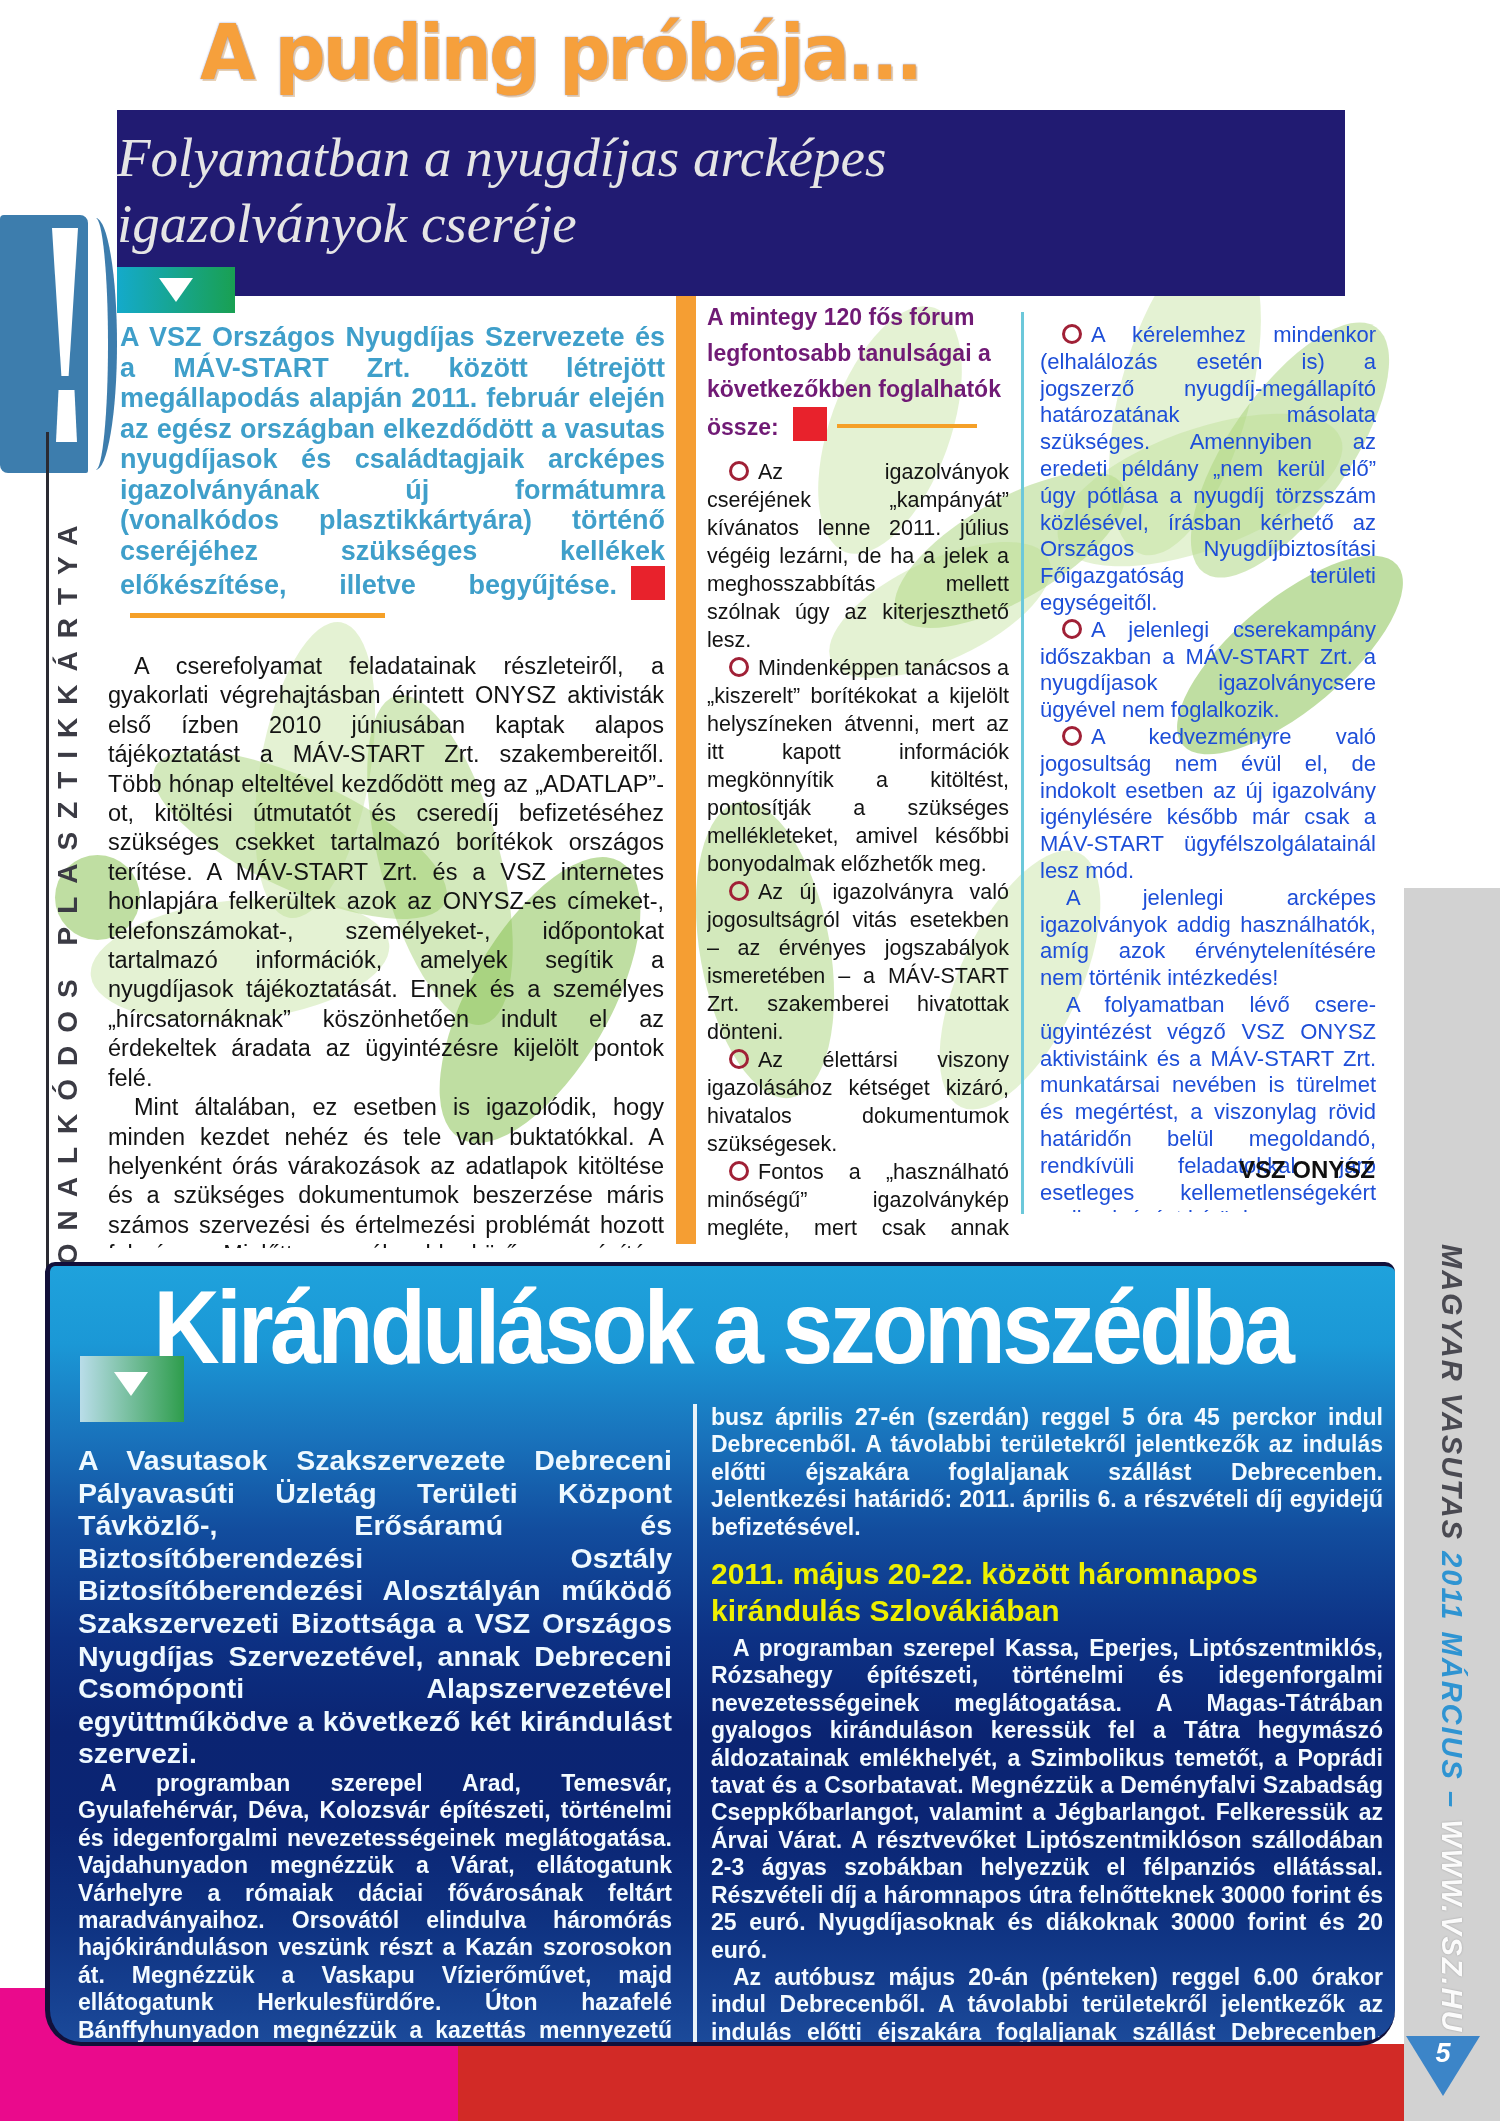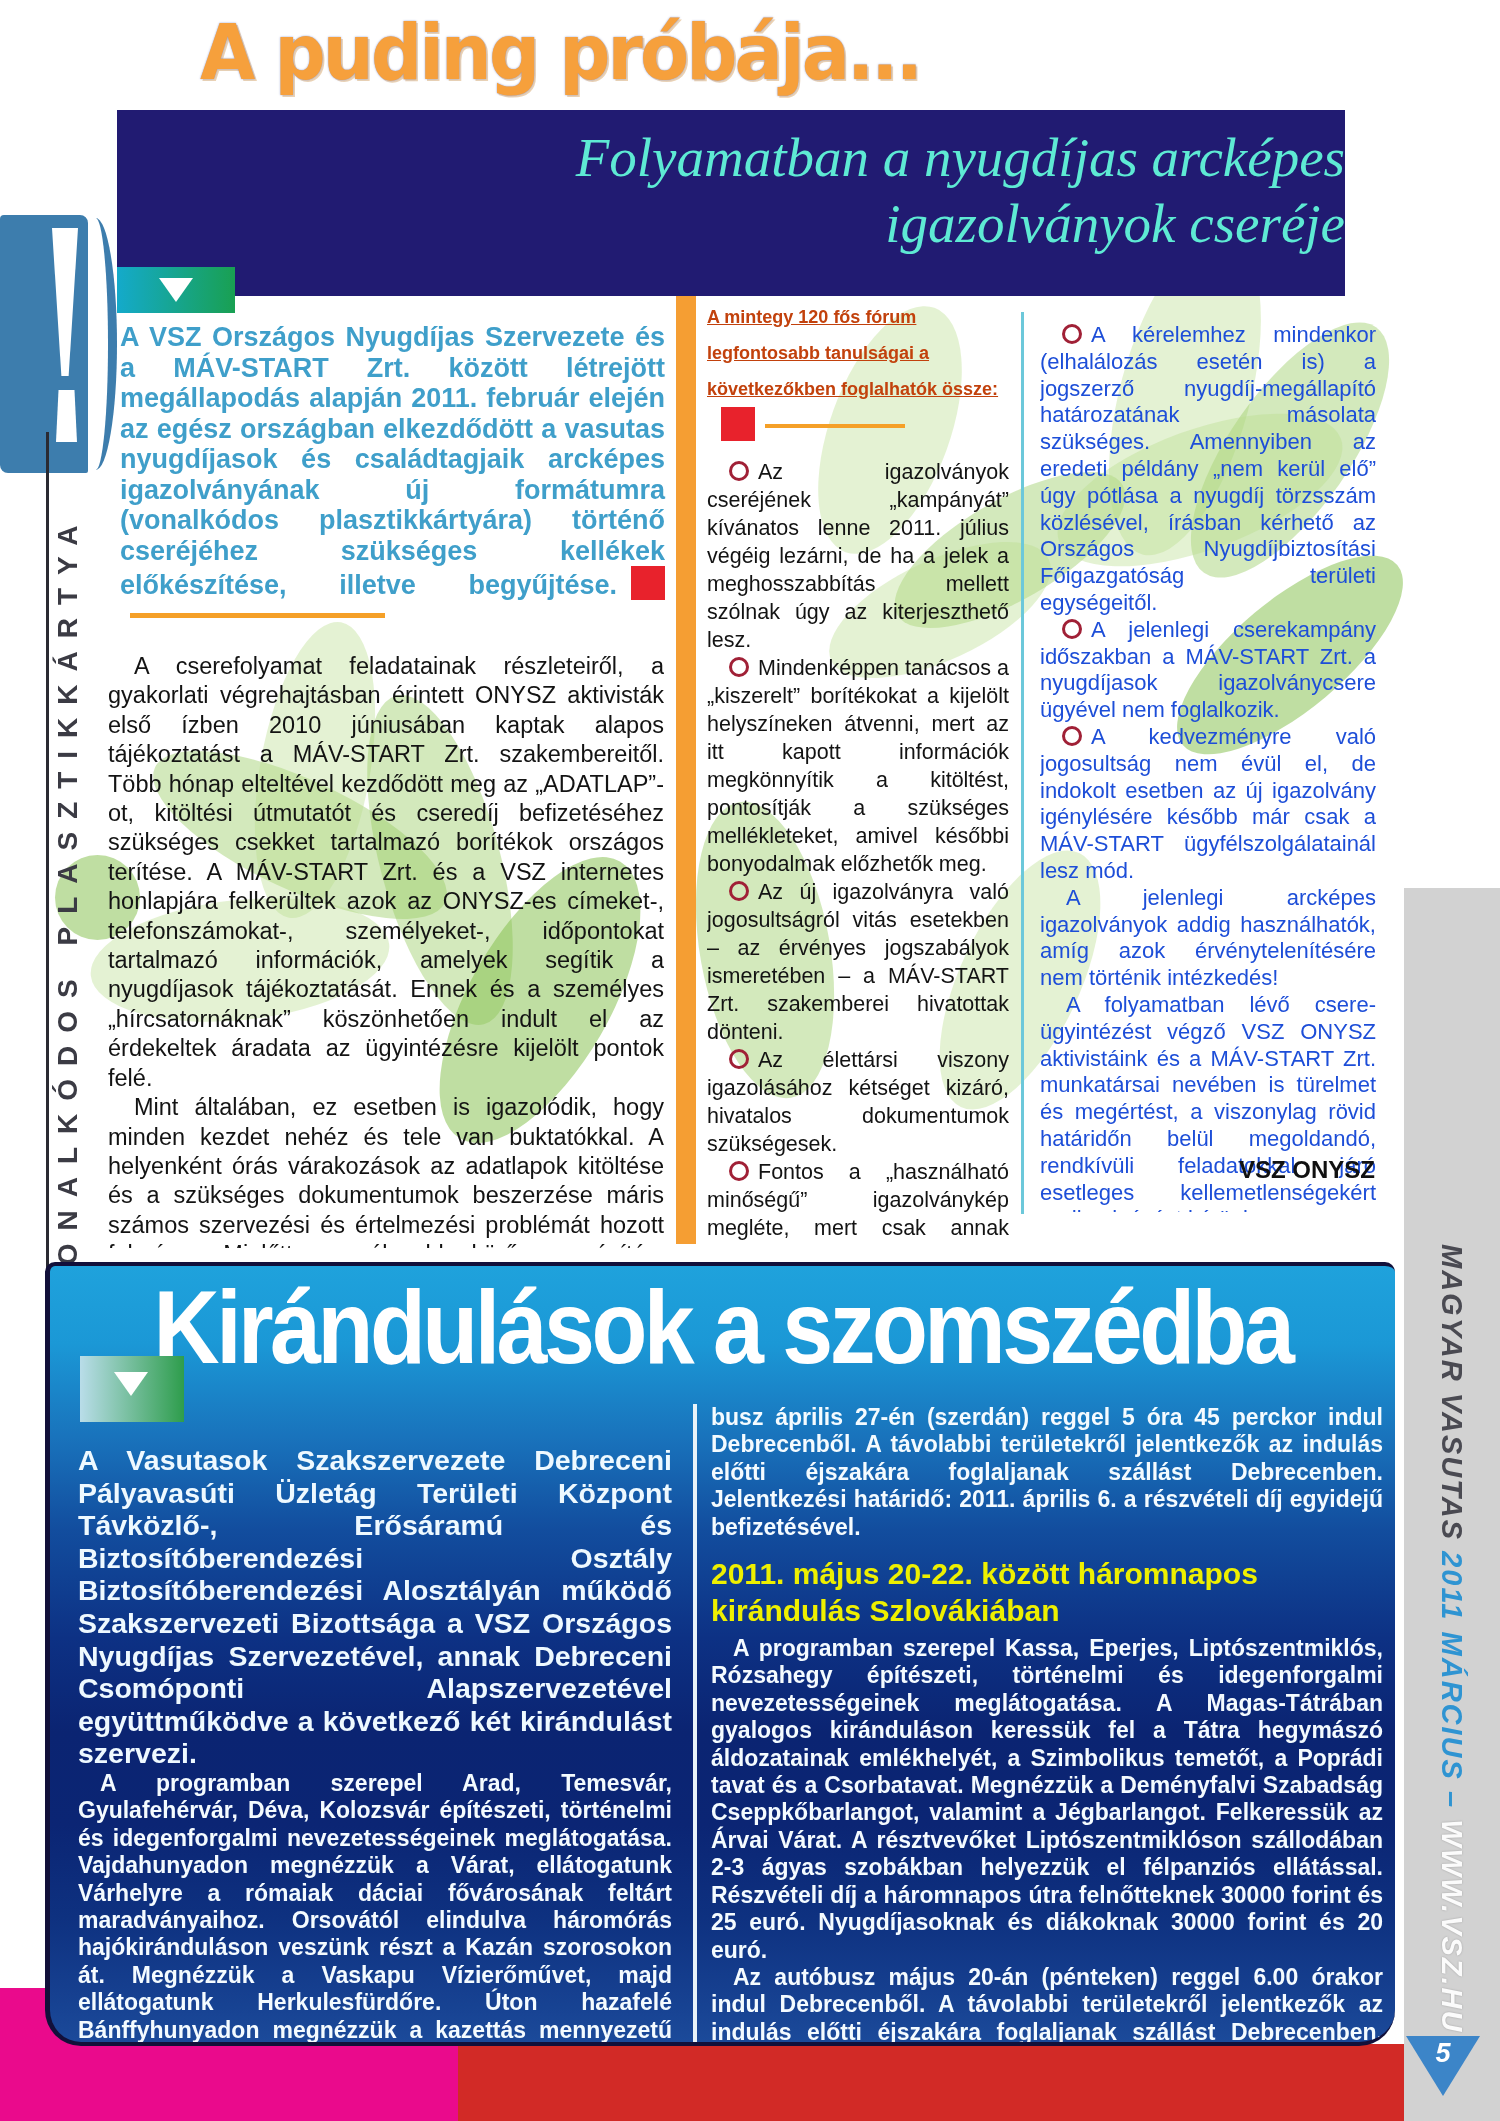--- a/index.html
+++ b/index.html
@@ -37,21 +37,21 @@
   
   .main-title{
     left:120px;top:8px;width:880px;text-align:center;z-index:3;
     font-family:"DejaVu Sans", sans-serif;
     font-weight:bold;font-size:76px;letter-spacing:-3px;color:#f6a03c;
     transform:scaleX(.94);transform-origin:center;
     text-shadow:0 0 2px rgba(120,135,200,.9), 2px 2px 0 rgba(200,130,40,.35);
   }
   .banner{left:117px;top:110px;width:1228px;height:186px;background:#211b72;z-index:2;}
   .banner-l1,.banner-l2{
-    position:absolute;left:0;width:100%;text-align:right;color:#5eead4;
+    position:absolute;left:0;width:100%;text-align:left;color:#e5e5e5;
     font-family:"Liberation Serif", serif;font-style:italic;font-size:55px;
   }
   .banner-l1{top:16px;}
   .banner-l2{top:82px;}
   .green-tab{left:117px;top:267px;width:118px;height:46px;z-index:3;
     background:linear-gradient(90deg,#14aacb,#19a052);}
   .green-tab .tri,
   .green-tab2 .tri{
     position:absolute;left:42px;top:11px;width:0;height:0;
     border-left:17px solid transparent;border-right:17px solid transparent;
@@ -69,21 +69,21 @@
   .rule-col2{width:140px;height:4px;}
 
   .col1-body{left:108px;top:652px;width:556px;height:596px;overflow:hidden;z-index:2;
     font-size:23.5px;line-height:29.4px;text-align:justify;color:#131313;}
   .col1-body p{margin:0;text-indent:26px;}
 
   .divider-orange{left:676px;top:296px;width:20px;height:948px;background:#f59e33;z-index:1;}
   .divider-teal{left:1021px;top:312px;width:3px;height:902px;background:#6cc8da;z-index:1;}
 
   .col2-intro{left:707px;top:299px;width:302px;z-index:2;
-    font-size:18px;font-weight:bold;line-height:36px;color:#c2410c;text-decoration:underline;}
+    font-size:23px;font-weight:bold;line-height:36px;color:#701a75;}
   .col2-bullets{left:707px;top:458px;width:302px;height:788px;overflow:hidden;z-index:2;
     font-size:21.5px;line-height:28px;text-align:justify;color:#131313;}
   .col3{left:1040px;top:322px;width:336px;height:890px;overflow:hidden;z-index:2;
     font-size:22px;line-height:26.8px;text-align:justify;color:#1d4ed8;}
   p.bullet{margin:0;text-indent:22px;}
   p.plain{margin:0;text-indent:26px;}
   .ring{display:inline-block;width:14px;height:14px;border:3px solid #a02036;border-radius:50%;
     margin-right:9px;vertical-align:-2px;background:transparent;}
   .signature{left:1175px;top:1156px;width:200px;text-align:right;z-index:3;
     font-size:24px;font-weight:bold;color:#111;}

